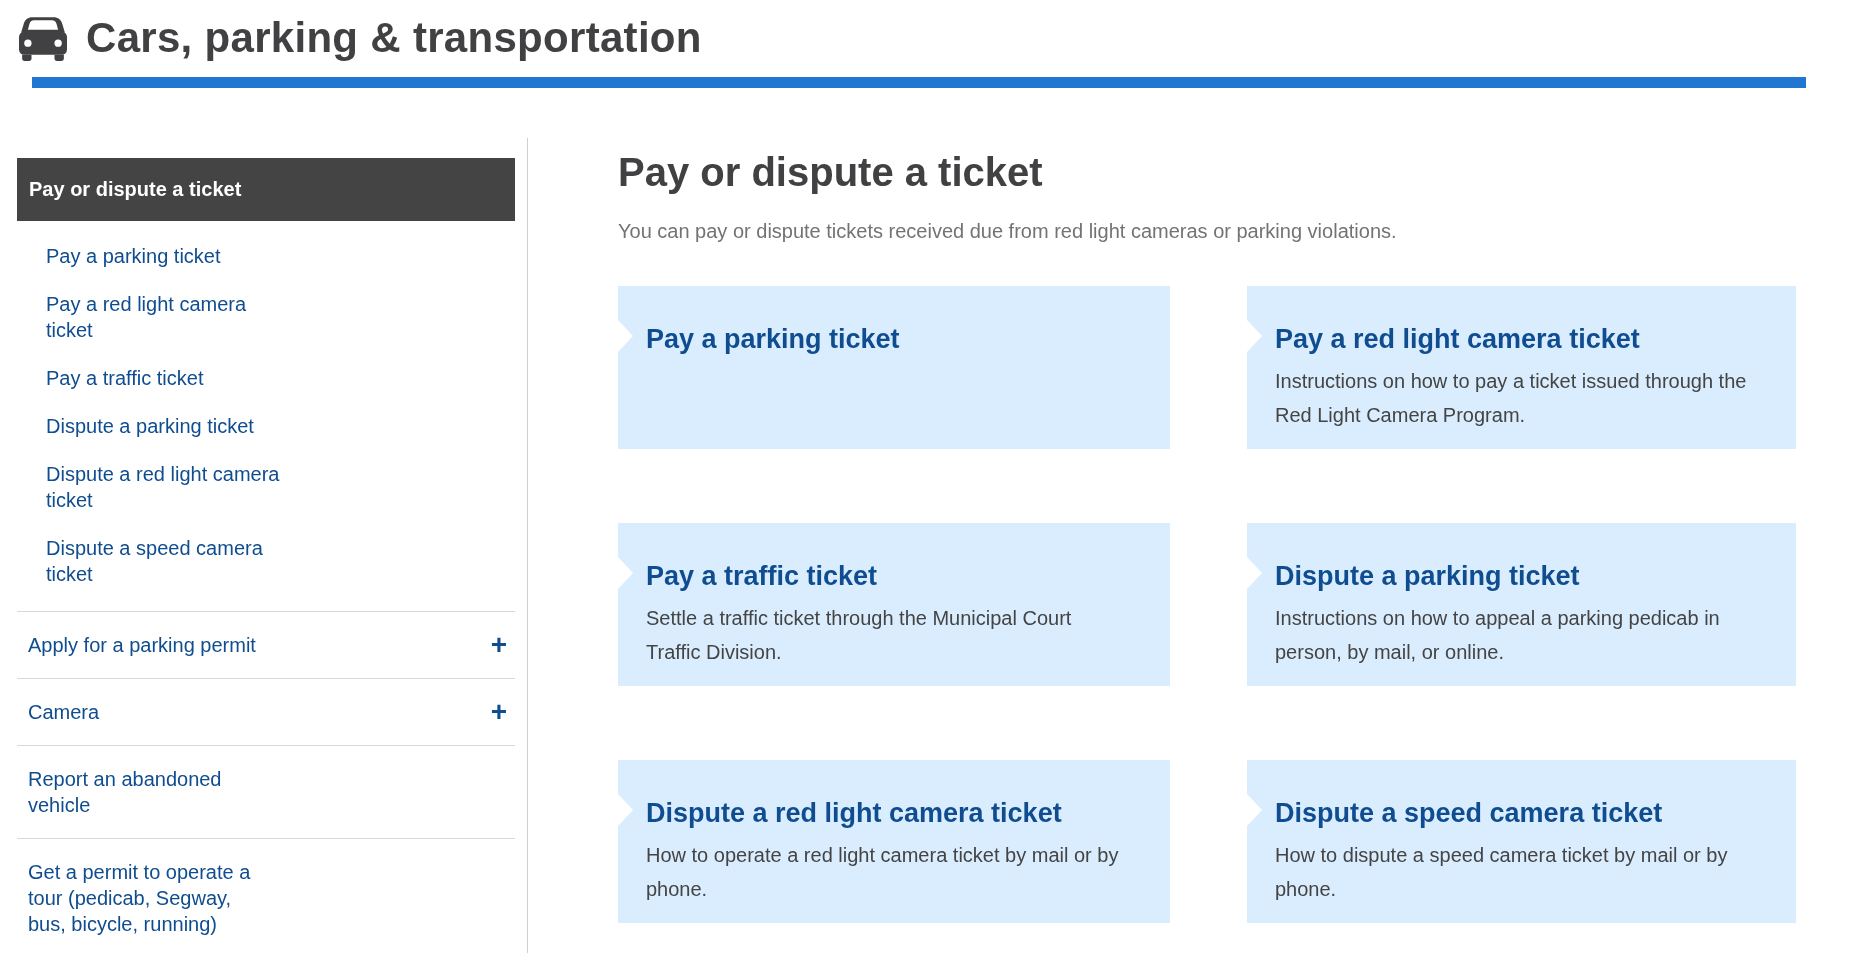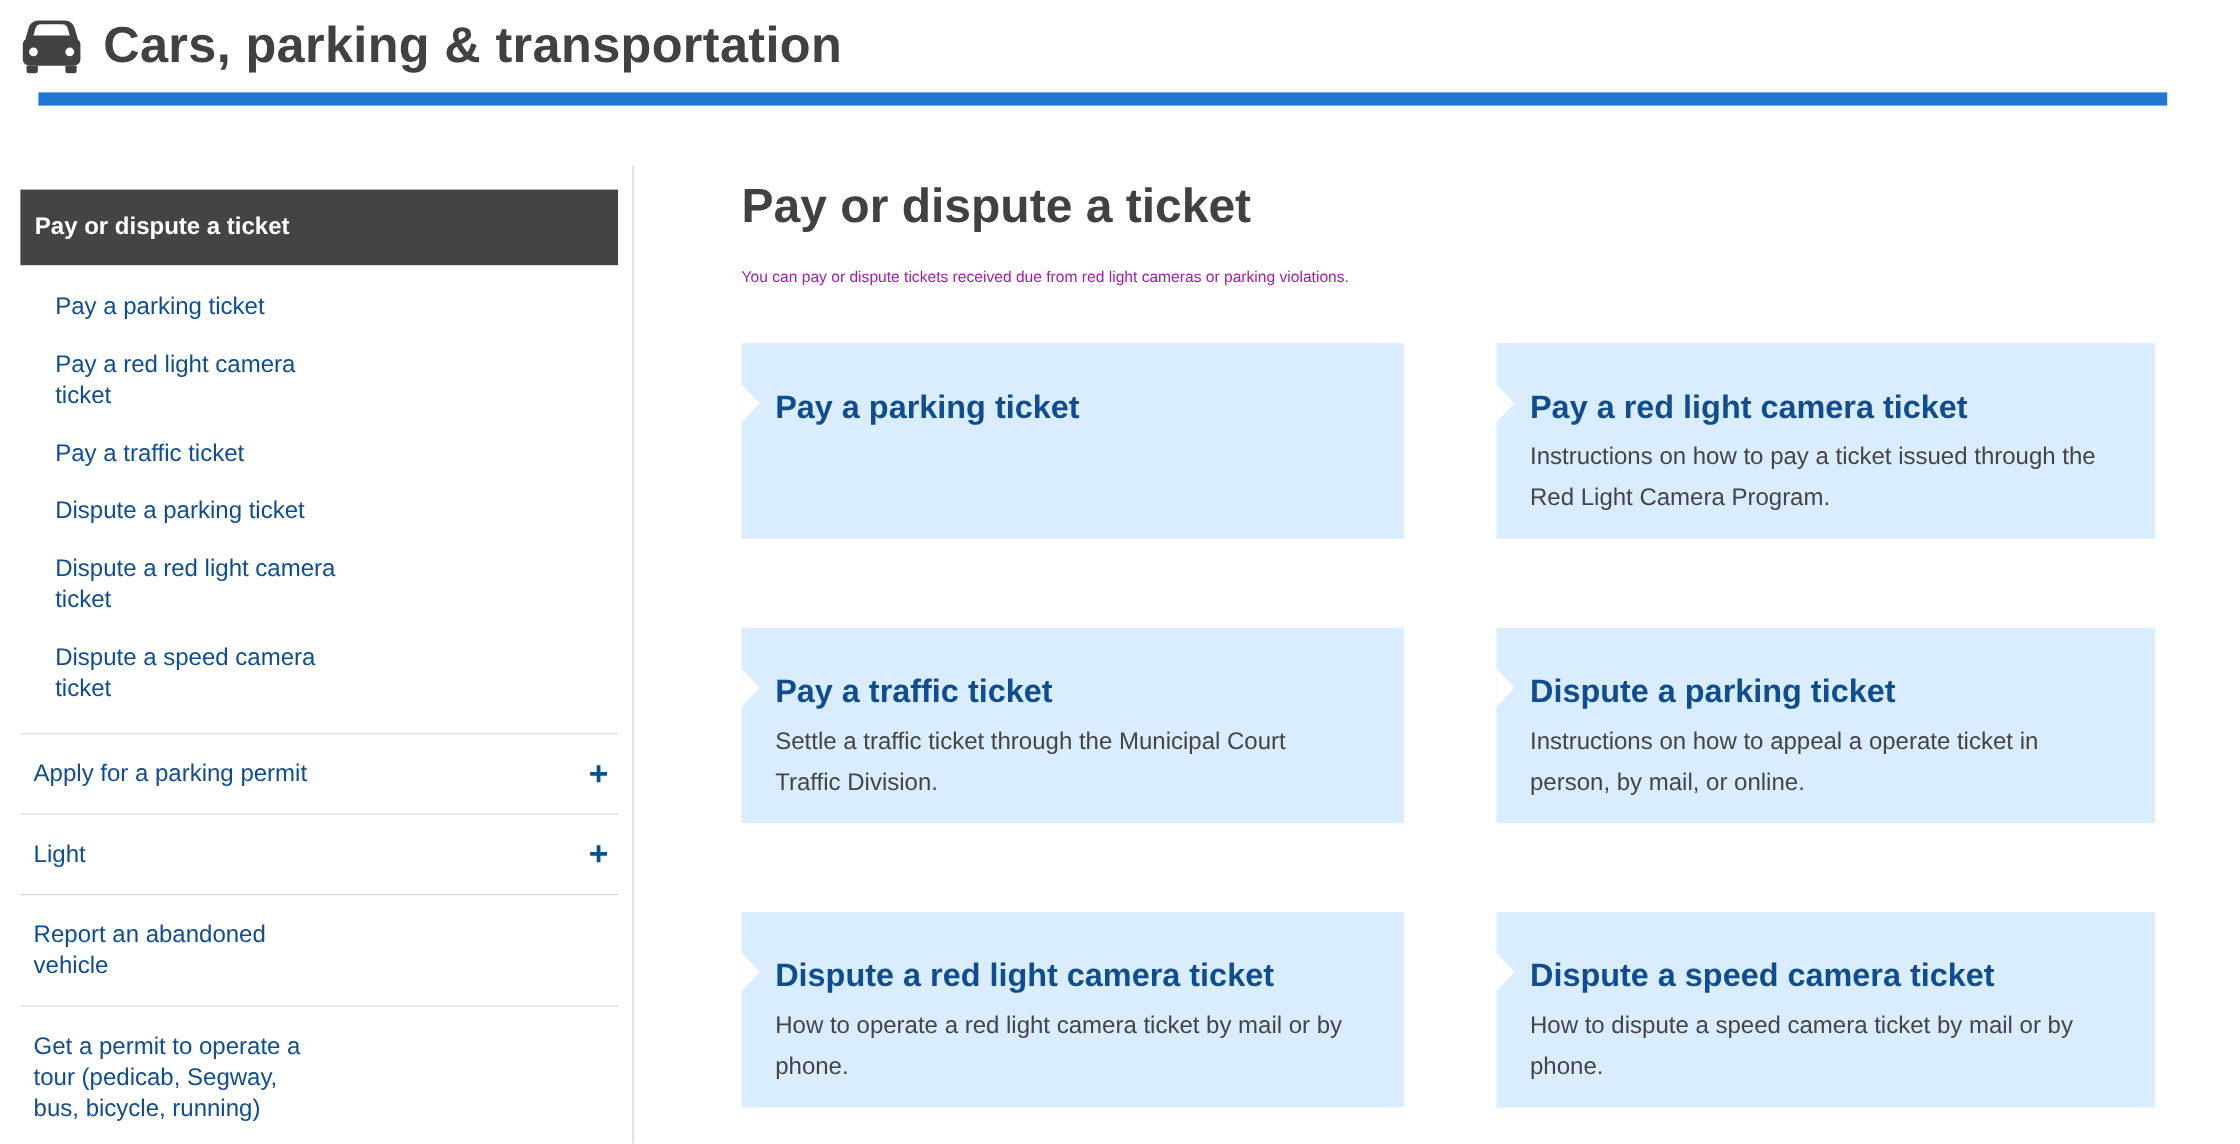--- a/index.html
+++ b/index.html
@@ -30,21 +30,21 @@
               max-width: 250px; text-decoration: none; cursor: pointer; }
   .divider { border-top: 1px solid #d8d8d8; width: 498px; }
   .section-row { display: flex; justify-content: space-between; align-items: flex-start;
                  padding: 20px 8px 20px 11px; cursor: pointer; }
   .section-label { color: #0f4d90; font-size: 20px; line-height: 26px; display: inline-block;
                    max-width: 240px; text-decoration: none; cursor: pointer; }
   .plus-icon { color: #0f4d90; font-size: 28px; font-weight: bold; line-height: 26px; cursor: pointer; }
 
   
   .section-heading { margin: 10px 0 0; font-size: 40px; font-weight: bold; color: #414042; line-height: 48px; }
-  .section-intro { margin: 22px 0 0; font-size: 13px; color: #a21caf; line-height: 26px; }
+  .section-intro { margin: 22px 0 0; font-size: 20px; color: #737373; line-height: 26px; }
   .cards { margin-top: 42px; display: grid; grid-template-columns: 552px 549px;
            column-gap: 77px; row-gap: 74px; }
   .card { position: relative; display: block; background: #daedfe; height: 163px;
           padding: 36px 40px 0 28px; text-decoration: none; cursor: pointer; }
   .card-notch { position: absolute; left: 0; top: 34px; width: 0; height: 0;
                 border-top: 16px solid transparent; border-bottom: 16px solid transparent;
                 border-left: 15px solid #fff; }
   .card-title { margin: 0; font-size: 27px; font-weight: bold; color: #0f4d90; line-height: 34px; }
   .card-desc { margin: 8px 0 0; font-size: 20px; color: #444; line-height: 34px; }
 </style>
@@ -100,21 +100,21 @@
       <div class="divider"></div>
 
       <div class="section-row">
         <a class="section-label">Apply for a parking permit</a>
         <span class="plus-icon">+</span>
       </div>
 
       <div class="divider"></div>
 
       <div class="section-row">
-        <a class="section-label">Light</a>
+        <a class="section-label">Camera</a>
         <span class="plus-icon">+</span>
       </div>
 
       <div class="divider"></div>
 
       <div class="section-row">
         <a class="section-label">Report an abandoned vehicle</a>
       </div>
 
       <div class="divider"></div>
@@ -146,21 +146,21 @@
 
         <a class="card">
           <span class="card-notch"></span>
           <h3 class="card-title">Pay a traffic ticket</h3>
           <p class="card-desc">Settle a traffic ticket through the Municipal Court Traffic Division.</p>
         </a>
 
         <a class="card">
           <span class="card-notch"></span>
           <h3 class="card-title">Dispute a parking ticket</h3>
-          <p class="card-desc">Instructions on how to appeal a operate ticket in person, by mail, or online.</p>
+          <p class="card-desc">Instructions on how to appeal a parking pedicab in person, by mail, or online.</p>
         </a>
 
         <a class="card">
           <span class="card-notch"></span>
           <h3 class="card-title">Dispute a red light camera ticket</h3>
           <p class="card-desc">How to operate a red light camera ticket by mail or by phone.</p>
         </a>
 
         <a class="card">
           <span class="card-notch"></span>

